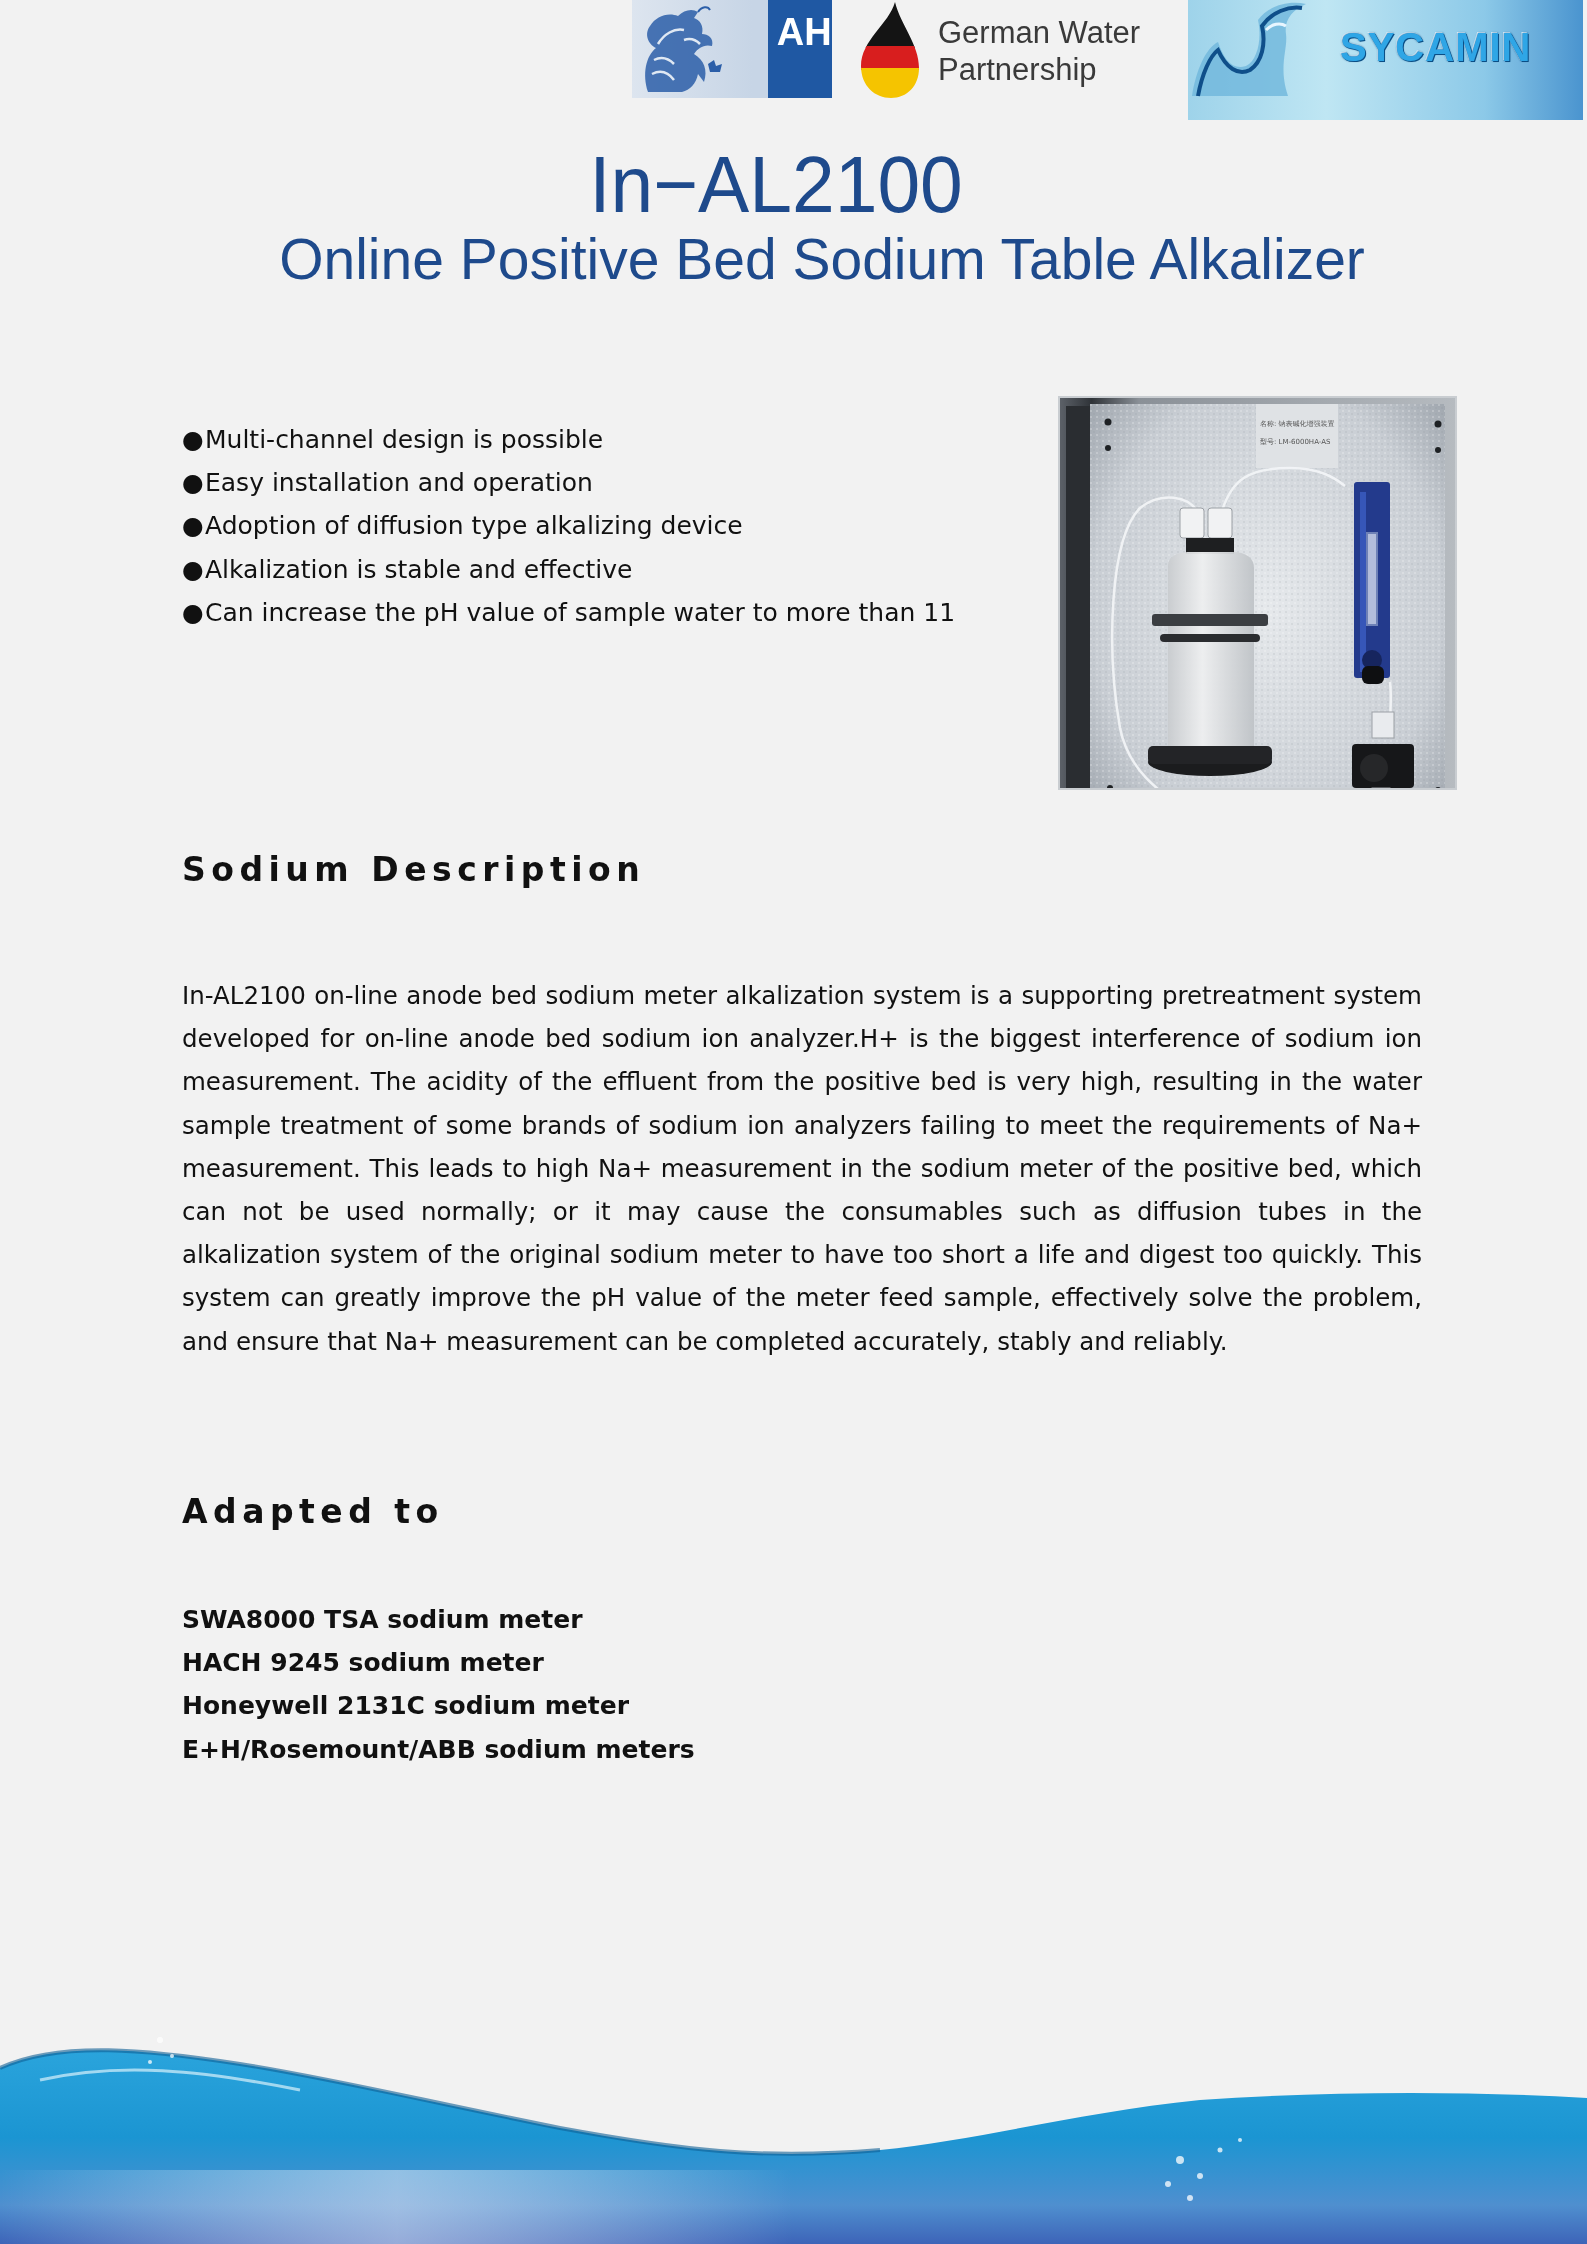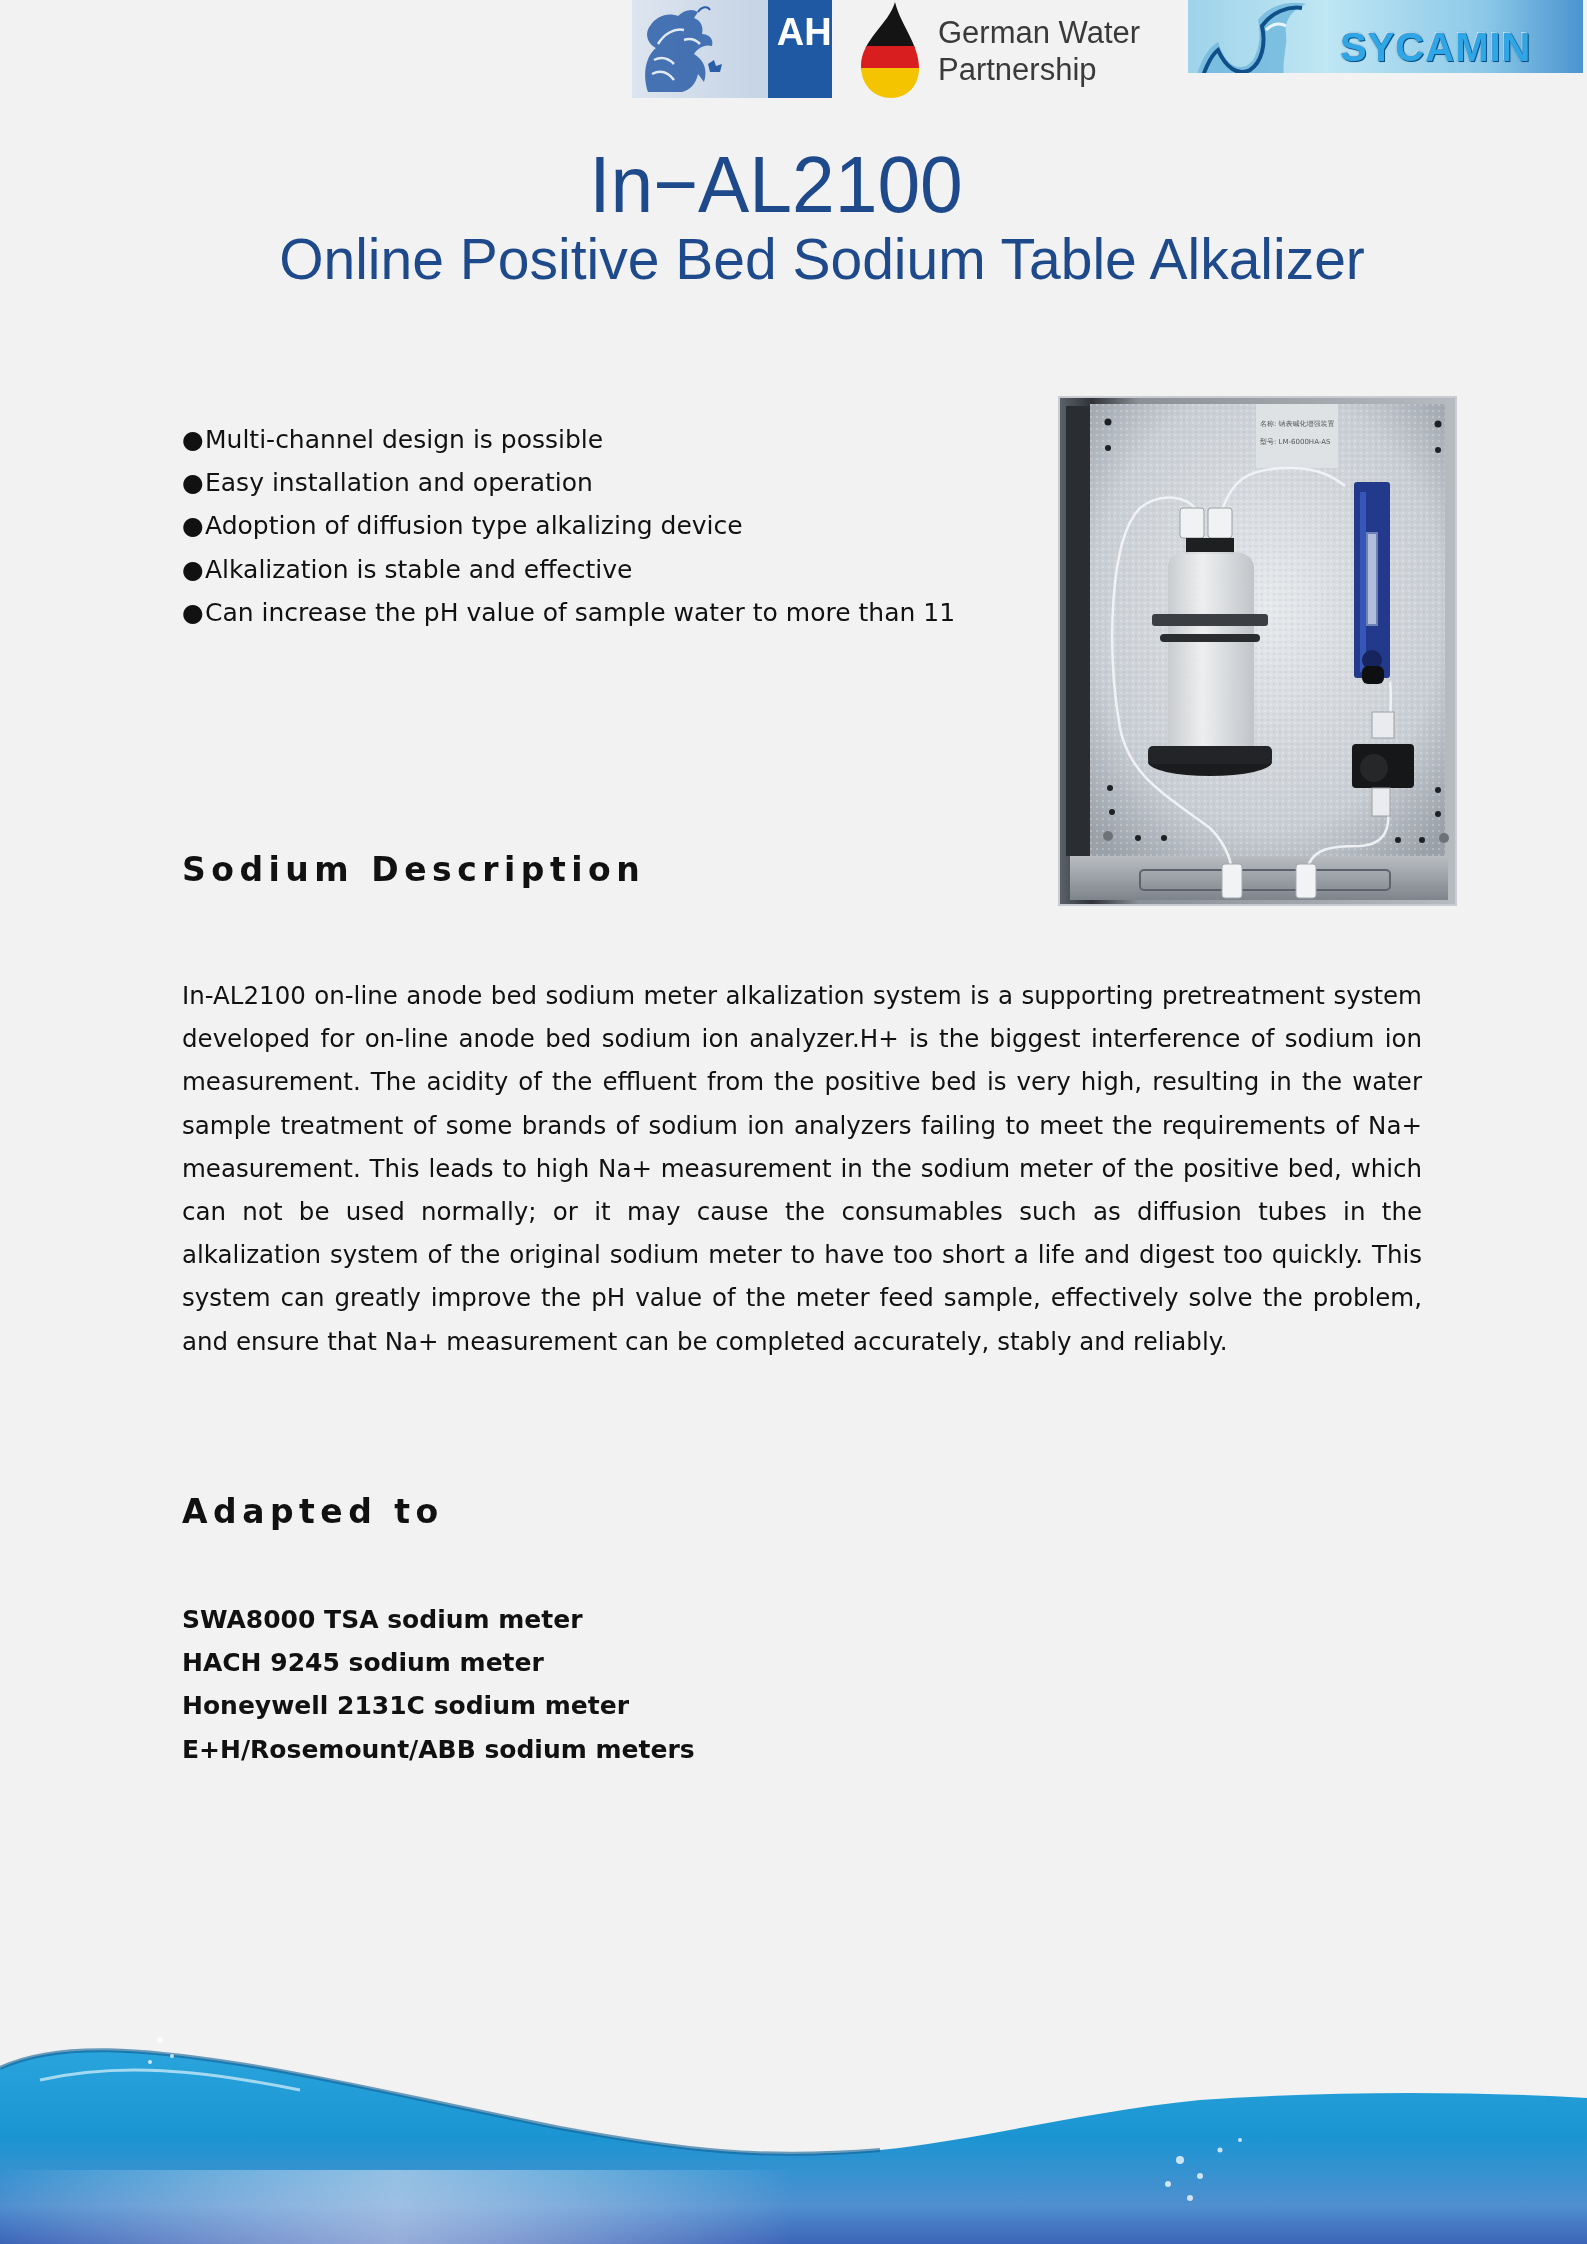--- a/index.html
+++ b/index.html
@@ -14,41 +14,41 @@
   .logo-ahk { position: absolute; left: 2px; top: 0; width: 200px; height: 98px;
     background: linear-gradient(90deg, #dde5ef 0%, #c7d5e6 60%, #c7d5e6 100%); overflow: hidden; }
   .logo-ahk .dragon { position: absolute; left: 6px; top: 4px; width: 88px; height: 90px; }
   .logo-ahk .ahk-box { position: absolute; left: 100px; top: 0; width: 100px; height: 98px;
     background: #1f58a3; color: #fff; font-family: "Liberation Sans", sans-serif; font-weight: bold;
     font-size: 38px; text-align: center; line-height: 64px; letter-spacing: 0px; margin-left: 36px; }
   .logo-gwp { position: absolute; left: 225px; top: 0; width: 330px; height: 100px; }
   .logo-gwp .drop { position: absolute; left: 0; top: 0; width: 70px; height: 100px; }
   .logo-gwp .gwp-text { position: absolute; left: 83px; top: 14px; font-family: "Liberation Sans", sans-serif;
     font-size: 31px; line-height: 37px; color: #3a3a3a; }
-  .logo-syc { position: absolute; left: 558px; top: 0; width: 395px; height: 73px;
+  .logo-syc { position: absolute; left: 558px; top: 0; width: 395px; height: 120px;
     background: linear-gradient(90deg, #9ed3ea 0%, #bfe6f3 35%, #8cc9e8 75%, #4a94cf 100%); overflow: hidden; }
   .logo-syc .wave { position: absolute; left: 0; top: 0; width: 160px; height: 98px; }
   .logo-syc .syc-text { position: absolute; left: 152px; top: 25px; font-family: "Liberation Sans", sans-serif;
     font-weight: bold; font-size: 40px; color: #2fa6e6; letter-spacing: 1px;
     text-shadow: 0 0 2px #0b4f86, 1px 1px 0 #0b4f86, -1px -1px 0 #e9f7ff; }
 
   
   .model-title { position: absolute; top: 140px; left: 0; width: 1552px; text-align: center;
     font-family: "Liberation Sans", sans-serif; font-size: 80px; line-height: 90px; color: #1e4a8c;
     transform: scaleX(0.96); }
   .product-title { position: absolute; top: 226px; left: 0; width: 1552px; text-align: center;
     font-family: "Liberation Sans", sans-serif; font-size: 57px; line-height: 66px; color: #1e4a8c; }
 
   
   .features { position: absolute; top: 418px; left: 182px; margin: 0; padding: 0; list-style: none; }
   .features li { font-size: 25px; line-height: 43.2px; color: #111; white-space: nowrap; }
   .features .bullet { display: inline-block; width: 23px; }
 
   
-  .product-photo { position: absolute; left: 1058px; top: 396px; width: 399px; height: 510px;
+  .product-photo { position: absolute; left: 1058px; top: 396px; width: 399px; height: 394px;
     border: 2px solid #c9cdd1; box-sizing: border-box; overflow: hidden; background: #eab308; }
 
   
   .section-heading { position: absolute; left: 182px; font-weight: bold; font-size: 33px;
     letter-spacing: 5.5px; color: #111; }
   .desc-heading { top: 850px; }
   .adapted-heading { top: 1492px; }
   .description { position: absolute; left: 182px; top: 974px; width: 1240px; margin: 0;
     font-size: 24.5px; line-height: 43.2px; text-align: justify; color: #111; }
   .adapted-list { position: absolute; left: 182px; top: 1598px; margin: 0; padding: 0; list-style: none; }

